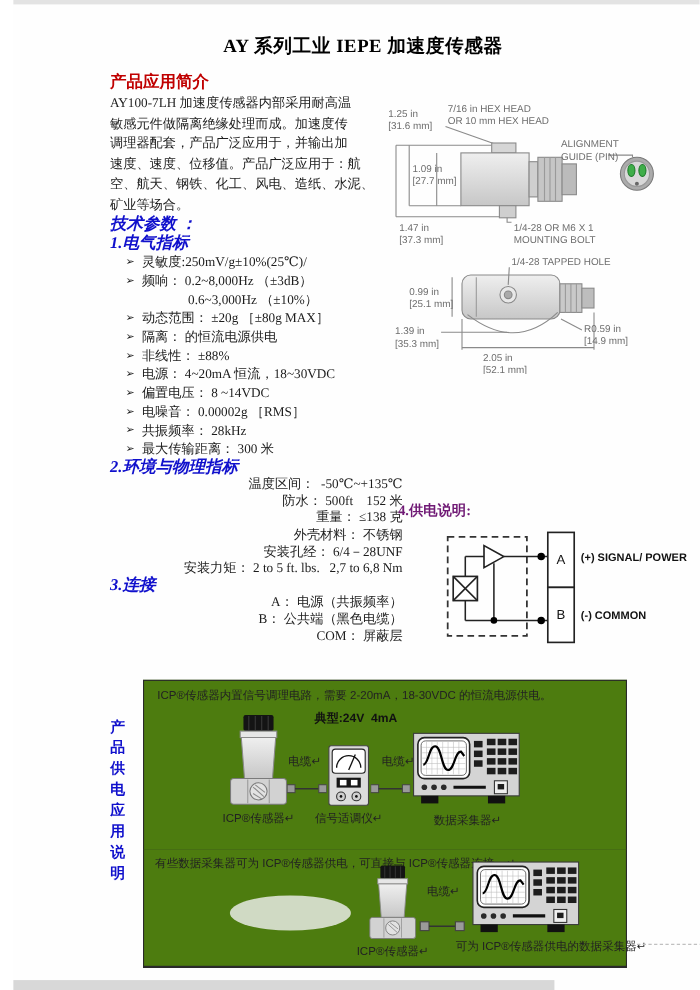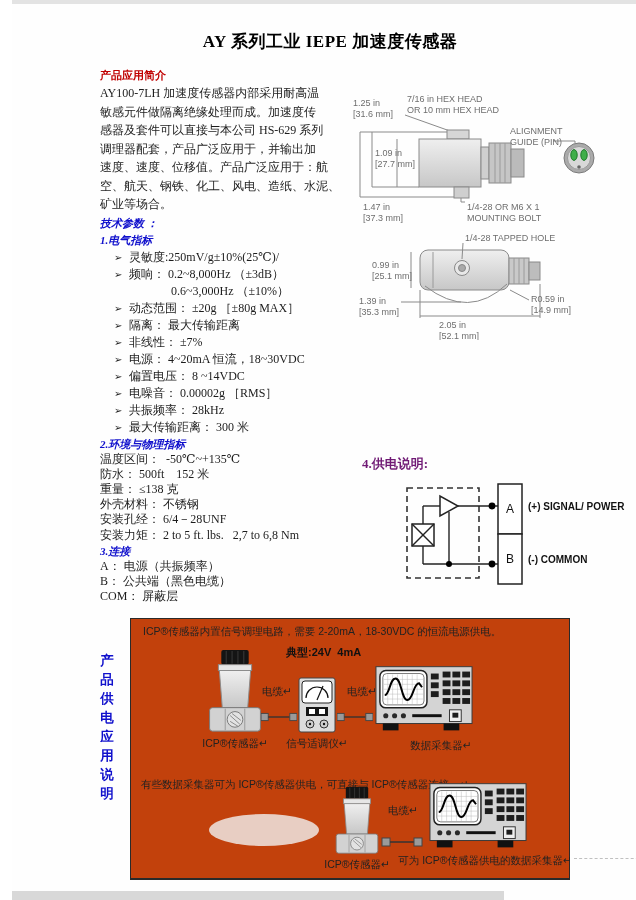--- a/index.html
+++ b/index.html
@@ -5,49 +5,49 @@
   * { margin:0; padding:0; box-sizing:border-box; }
   html,body { background:#ffffff; }
   .page { position:relative; width:636px; height:900px; background:#fefefe; overflow:hidden;
           font-family:"Liberation Serif","DejaVu Serif",serif; color:#1c1c1c;margin-left:12px; }
   .top-strip { position:absolute; left:0; top:0; width:636px; height:4px; background:#e3e3e3; }
   .title { position:absolute; left:0; top:30px; width:636px; text-align:center;
            font-size:17px; font-weight:bold; letter-spacing:.5px; color:#000; white-space:pre-wrap; }
 
   
   .left-col { position:absolute; left:88px; top:66px; width:266px; font-size:12px; }
-  .h { font-weight:bold; font-size:11px; white-space:pre-wrap; }
+  .h { font-weight:bold; font-size:15px; white-space:pre-wrap; }
   .red  { color:#c00000; line-height:18px; }
   .blue { color:#1010cc;font-style:italic; }
   .h-tech { line-height:18px; }
   .h-elec { line-height:17px; }
   .h-env, .h-conn { line-height:16px; }
   .intro-line { line-height:18.5px; white-space:pre-wrap; }
   .spec-row { display:flex; line-height:17px; white-space:pre-wrap; }
   .spec-row .mk { width:15px; margin-left:14px; font-size:10px; color:#222; flex:none; }
   .spec-sub { line-height:17px; padding-left:71px; white-space:pre-wrap; }
-  .env-row, .conn-row { line-height:15.2px; white-space:pre-wrap; }
+  .env-row, .conn-row { line-height:15.2px; white-space:pre-wrap;text-align:right; }
 
   
   .svg-abs { position:absolute; }
   .dimtext { font:9px "Liberation Sans","DejaVu Sans",sans-serif; fill:#6e6e6e; }
   .dimline { stroke:#8a8a8a; stroke-width:1; fill:none; }
   .metal { stroke:#8a8a8a; stroke-width:1; }
 
   .power-heading { position:absolute; left:350px; top:455px; font-size:13px; font-weight:bold;
                    color:#701a75; white-space:pre-wrap; }
   .cktline { stroke:#222; stroke-width:1.4; fill:none; }
   .cktbox  { stroke:#222; stroke-width:1.5; fill:#ffffff; }
   .term    { font:12px "Liberation Sans","DejaVu Sans",sans-serif; fill:#111; text-anchor:middle; }
   .clabel  { font:bold 10px "Liberation Sans","DejaVu Sans",sans-serif; fill:#111; }
 
   
   .side-char { position:absolute; left:86px; width:18px; text-align:center; font-size:13.5px;
                font-weight:bold; color:#1010cc; }
-  .app-box { position:absolute; left:118px; width:440px; background:#c2410c; }
+  .app-box { position:absolute; left:118px; width:440px; background:#4d7c0f; }
   .app-box1 { top:618px; height:155px; border:1.5px solid #2a2a2a; }
   .app-box2 { top:772px; height:108px; border:1.5px solid #2a2a2a; border-top:none; border-bottom:2.5px solid #2a2a2a; }
   .app-note { position:absolute; font:10.5px "Liberation Sans","DejaVu Sans",sans-serif; color:#222; white-space:pre-wrap; }
   .app-typical { position:absolute; font:bold 11px "Liberation Sans","DejaVu Sans",sans-serif; color:#111; white-space:pre-wrap; }
   .app-label { position:absolute; font:10.5px "Liberation Sans","DejaVu Sans",sans-serif; color:#222;
                text-align:center; white-space:pre-wrap; }
   .dev { position:absolute; }
   .watermark { position:absolute; left:78px; top:42px; width:110px; height:32px; border-radius:50%;
                background:#f1f1f1; opacity:.8; }
   .dash-tail { position:absolute; left:562px; top:858px; width:70px; border-top:1px dashed #c0c0c0; }
@@ -58,35 +58,34 @@
 
 <div class="page">
   <div class="top-strip"></div>
 
   <h1 class="title">AY 系列工业 IEPE 加速度传感器</h1>
 
   <div class="left-col">
     <div class="h red">产品应用简介</div>
     <div class="intro-line">AY100-7LH 加速度传感器内部采用耐高温</div>
     <div class="intro-line">敏感元件做隔离绝缘处理而成。加速度传</div>
-    <div class="intro-line">感器及套件可以直接与本公司 HS-629 系列</div>
     <div class="intro-line">调理器配套，产品广泛应用于，并输出加</div>
     <div class="intro-line">速度、速度、位移值。产品广泛应用于：航</div>
     <div class="intro-line">空、航天、钢铁、化工、风电、造纸、水泥、</div>
     <div class="intro-line">矿业等场合。</div>
 
     <div class="h blue h-tech">技术参数 ：</div>
     <div class="h blue h-elec">1.电气指标</div>
 
     <div class="spec-row"><span class="mk">➢</span><span>灵敏度:250mV/g±10%(25℃)/</span></div>
     <div class="spec-row"><span class="mk">➢</span><span>频响： 0.2~8,000Hz （±3dB）</span></div>
     <div class="spec-sub">0.6~3,000Hz （±10%）</div>
     <div class="spec-row"><span class="mk">➢</span><span>动态范围： ±20g ［±80g MAX］</span></div>
-    <div class="spec-row"><span class="mk">➢</span><span>隔离： 最大传输距离</span></div>
-    <div class="spec-row"><span class="mk">➢</span><span>非线性： ±7%</span></div>
+    <div class="spec-row"><span class="mk">➢</span><span>隔离： 的恒流电源供电</span></div>
+    <div class="spec-row"><span class="mk">➢</span><span>非线性： ±88%</span></div>
     <div class="spec-row"><span class="mk">➢</span><span>电源： 4~20mA 恒流，18~30VDC</span></div>
     <div class="spec-row"><span class="mk">➢</span><span>偏置电压： 8 ~14VDC</span></div>
     <div class="spec-row"><span class="mk">➢</span><span>电噪音： 0.00002g ［RMS］</span></div>
     <div class="spec-row"><span class="mk">➢</span><span>共振频率： 28kHz</span></div>
     <div class="spec-row"><span class="mk">➢</span><span>最大传输距离： 300 米</span></div>
 
     <div class="h blue h-env">2.环境与物理指标</div>
     <div class="env-row">温度区间：  -50℃~+135℃</div>
     <div class="env-row">防水： 500ft    152 米</div>
     <div class="env-row">重量： ≤138 克</div>
@@ -316,21 +315,21 @@
       </g>
       <circle cx="11" cy="51" r="2.6" fill="#2a2a2a"></circle>
         <circle cx="20" cy="51" r="2.6" fill="#2a2a2a"></circle>
         <circle cx="29" cy="51" r="2.6" fill="#2a2a2a"></circle>
       <line x1="38" y1="51" x2="68" y2="51" stroke="#111" stroke-width="3"></line>
       <rect x="76" y="45" width="12" height="12" fill="#efefef" stroke="#333"></rect>
       <rect x="79" y="48" width="6" height="5" fill="#1d1d1d"></rect>
       <rect x="8" y="59" width="16" height="7" fill="#111"></rect>
         <rect x="70" y="59" width="16" height="7" fill="#111"></rect>
     </svg>
-    <div class="app-label" style="left:270px;top:120px;width:80px;">数据采集器↵</div>
+    <div class="app-label" style="left:254px;top:120px;width:80px;">数据采集器↵</div>
   </div>
 
   <div class="app-box app-box2">
     <div class="app-note" style="left:10px;top:6px;width:424px;">有些数据采集器可为 ICP®传感器供电，可直接与 ICP®传感器连接。↵</div>
     <div class="watermark"></div>
 
     <svg class="dev" style="left:200px;top:14px;" width="52" height="72" viewBox="0 0 60 90">
       <rect x="16" y="1" width="28" height="15" rx="2" fill="#141414"></rect>
       <line x1="21" y1="2" x2="21" y2="15" stroke="#3a3a3a"></line>
         <line x1="27" y1="2" x2="27" y2="15" stroke="#3a3a3a"></line>
@@ -392,18 +391,18 @@
       </g>
       <circle cx="11" cy="51" r="2.6" fill="#2a2a2a"></circle>
         <circle cx="20" cy="51" r="2.6" fill="#2a2a2a"></circle>
         <circle cx="29" cy="51" r="2.6" fill="#2a2a2a"></circle>
       <line x1="38" y1="51" x2="68" y2="51" stroke="#111" stroke-width="3"></line>
       <rect x="76" y="45" width="12" height="12" fill="#efefef" stroke="#333"></rect>
       <rect x="79" y="48" width="6" height="5" fill="#1d1d1d"></rect>
       <rect x="8" y="59" width="16" height="7" fill="#111"></rect>
         <rect x="70" y="59" width="16" height="7" fill="#111"></rect>
     </svg>
-    <div class="app-label" style="left:264px;top:82px;width:180px;">可为 ICP®传感器供电的数据采集器↵</div>
+    <div class="app-label" style="left:280px;top:82px;width:180px;">可为 ICP®传感器供电的数据采集器↵</div>
   </div>
 
   <div class="dash-tail"></div>
   <div class="bottom-strip"></div>
 </div>
 
 </body></html>

